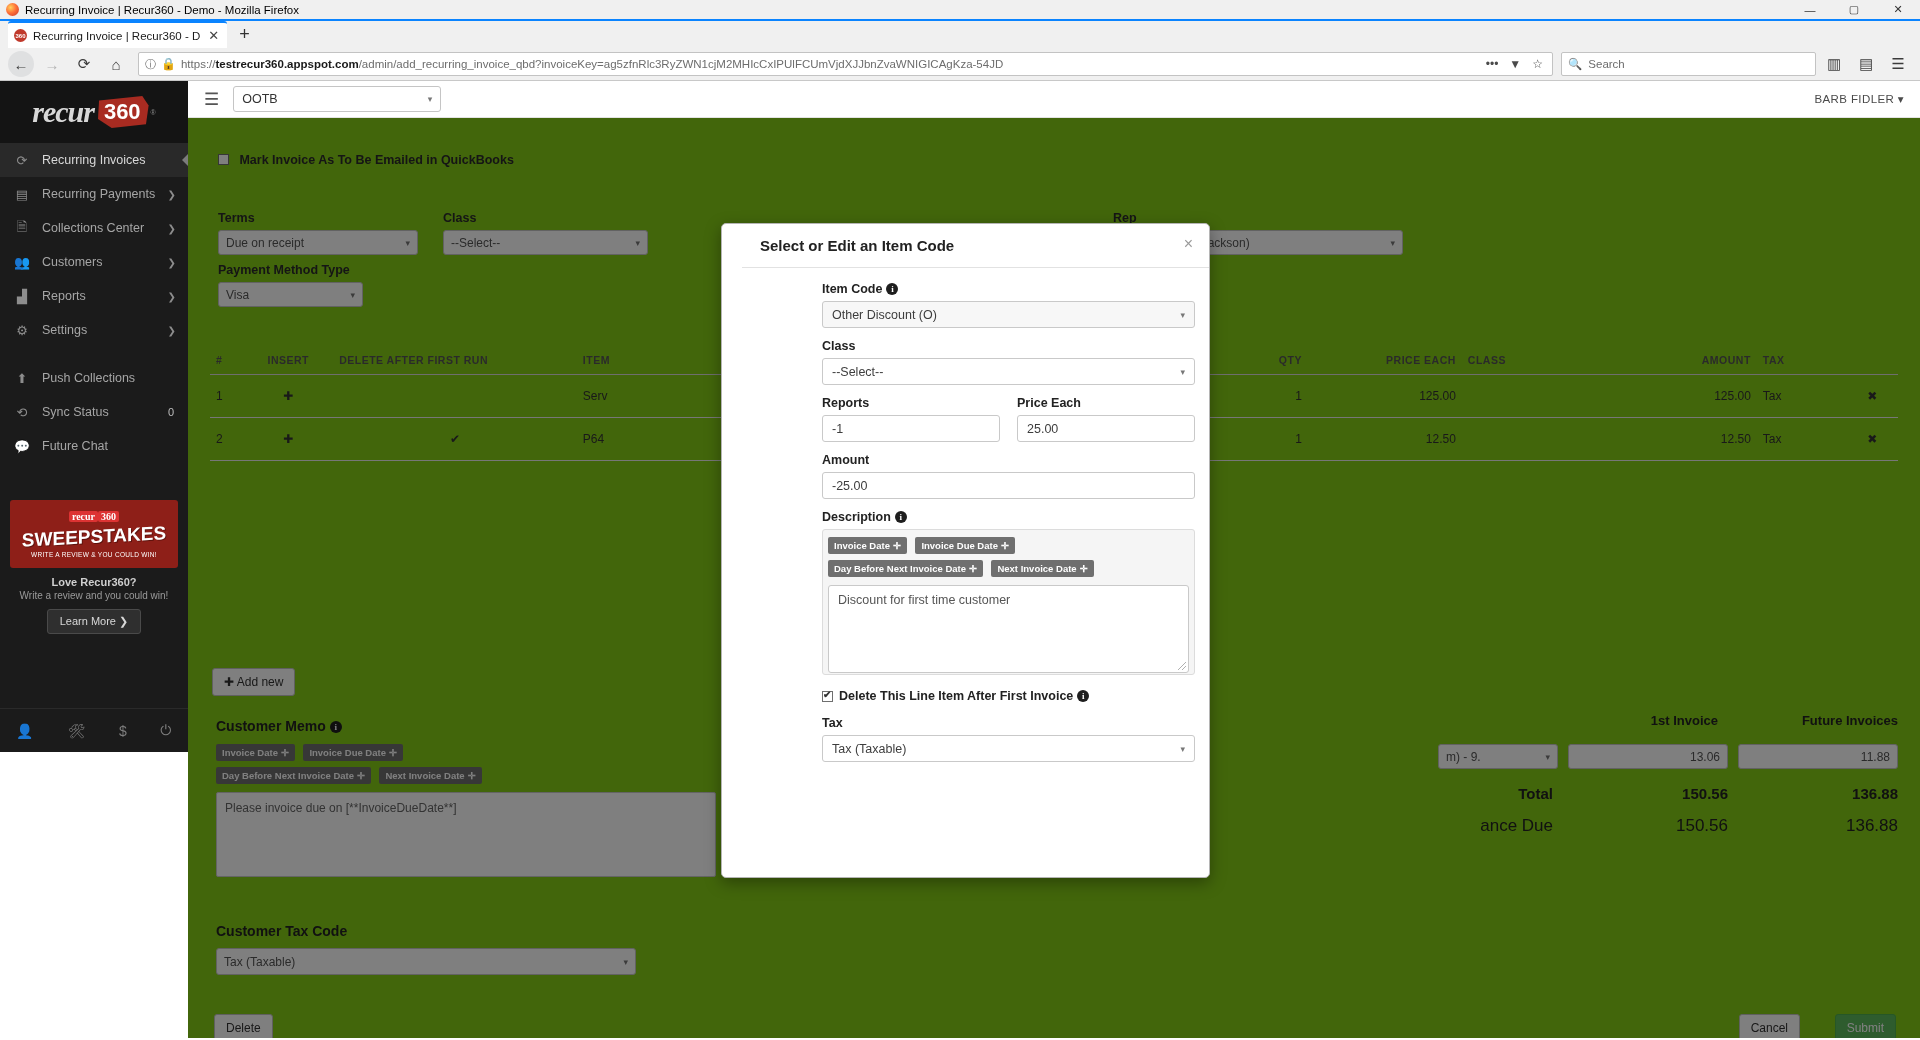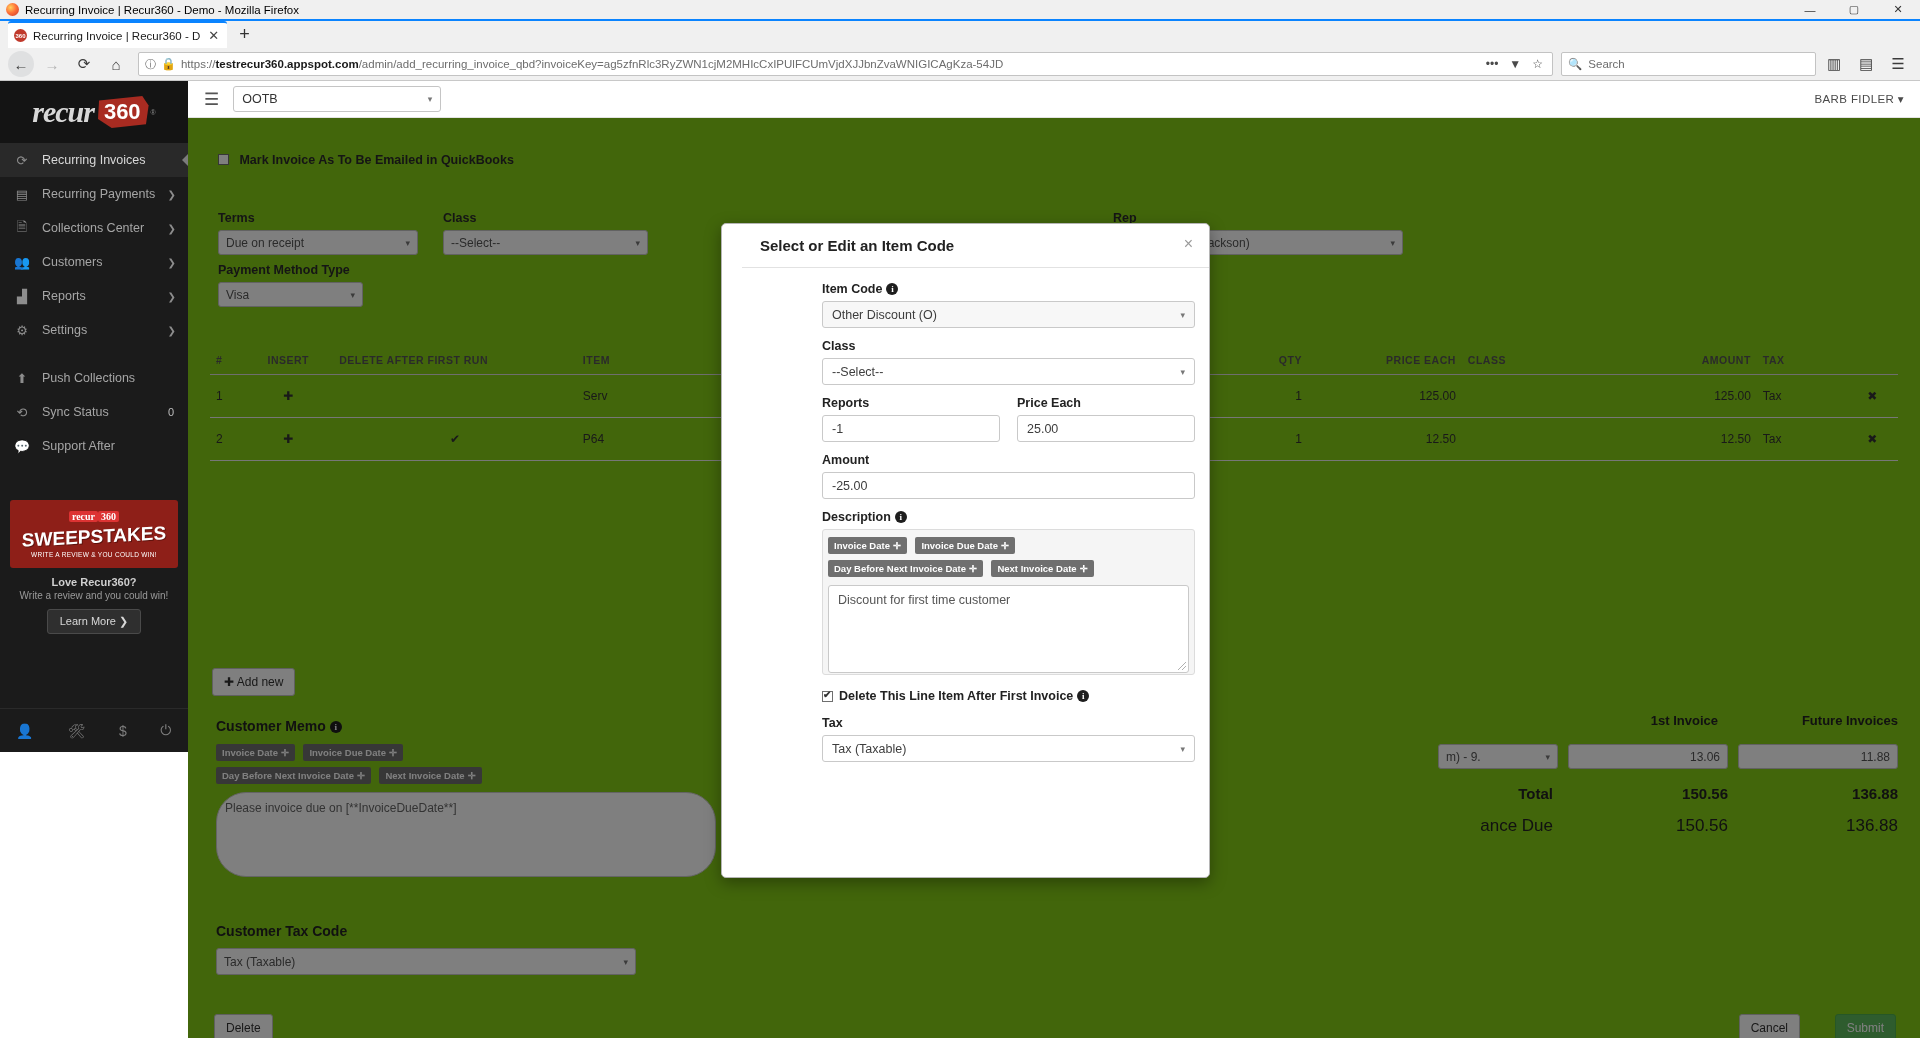--- a/index.html
+++ b/index.html
@@ -339,21 +339,21 @@
       <span class="ic">⬆</span>
       <span>Push Collections</span>
     </div>
     <div class="navitem">
       <span class="ic">⟲</span>
       <span>Sync Status</span>
       <span class="badge">0</span>
     </div>
     <div class="navitem">
       <span class="ic">💬</span>
-      <span>Support After</span>
+      <span>Future Chat</span>
     </div>
 
     <div id="promo">
       <div class="promo-card">
         <div class="promo-logo"><span>recur</span><span>360</span></div>
         <div class="promo-big">SWEEPSTAKES</div>
         <div class="promo-sub">WRITE A REVIEW &amp; YOU COULD WIN!</div>
       </div>
       <div class="promo-txt">
         <b>Love Recur360?</b>
@@ -477,21 +477,21 @@
       <div style="position:absolute; left:28px; top:600px; width:500px;">
         <div style="font-size:14px;font-weight:bold;color:#222;">
           <span>Customer Memo</span><span class="info-i">i</span>
         </div>
         <div style="margin-top:8px;">
           <span class="tag"><span>Invoice Date</span><span class="plus">✛</span></span>
           <span class="tag"><span>Invoice Due Date</span><span class="plus">✛</span></span><br>
           <span class="tag"><span>Day Before Next Invoice Date</span><span class="plus">✛</span></span>
           <span class="tag"><span>Next Invoice Date</span><span class="plus">✛</span></span>
         </div>
-        <div class="memo-box" style="margin-top:4px;border-radius:30px;">Please invoice due on [**InvoiceDueDate**]</div>
+        <div class="memo-box" style="margin-top:4px;">Please invoice due on [**InvoiceDueDate**]</div>
       </div>
 
       <div style="position:absolute; left:28px; top:805px; width:420px;">
         <div style="font-size:14px;font-weight:bold;color:#222;">Customer Tax Code</div>
         <div class="sel" style="margin-top:9px;height:27px;">
           <span>Tax (Taxable)</span>
           <span class="caret">▾</span>
         </div>
       </div>
 

